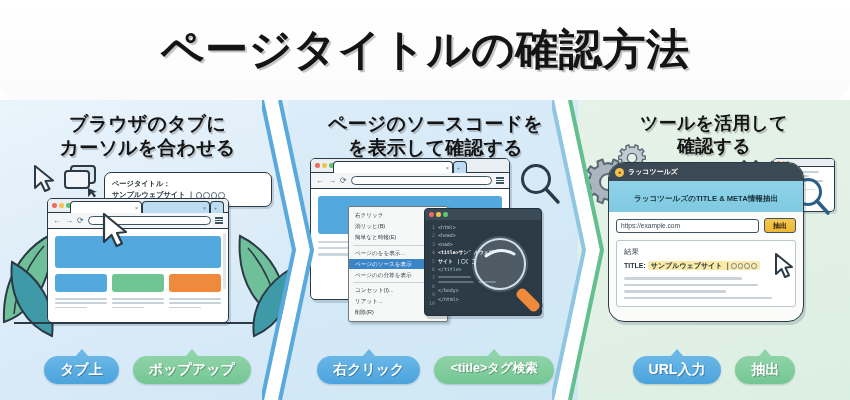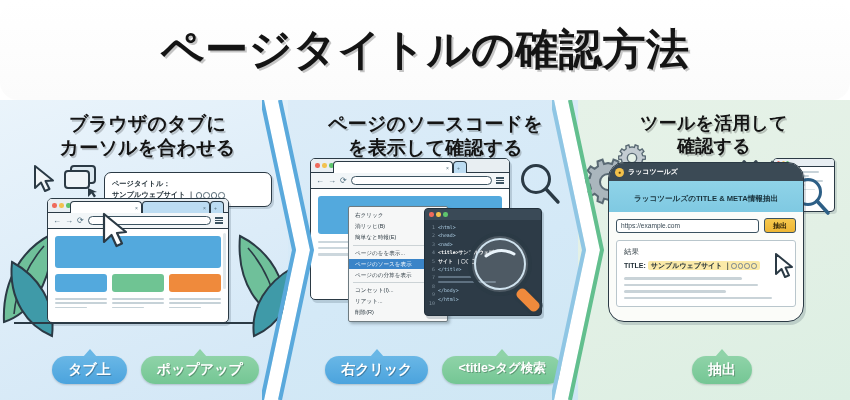--- a/index.html
+++ b/index.html
@@ -39,21 +39,21 @@
   }
   .panel-3 .panel-heading { font-size: 18px; }
 
   
   .divider { position: absolute; top: 0; height: 300px; width: 58px; pointer-events: none; }
   .divider svg { display: block; }
   .div-1 { left: 262px; }
   .div-2 { left: 552px; }
 
   
-  .pill-row { position: absolute; bottom: 16px; left: 8px; width: 100%;
+  .pill-row { position: absolute; bottom: 16px; left: 0; width: 100%;
               display: flex; justify-content: center; gap: 14px; margin-top: 44px; }
   .pill {
     position: relative; border-radius: 16px; padding: 5px 16px 6px;
     font-size: 14px; font-weight: 700; color: #ffffff;
     text-shadow: 1px 1px 0 rgba(0,0,0,0.25);
     white-space: nowrap; line-height: 1.25;
     box-shadow: 0 1px 2px rgba(0,0,0,0.18);
   }
   .pill.blue  { background: linear-gradient(180deg,#69b7e6 0%,#4ba3dd 100%); }
   .pill.green { background: linear-gradient(180deg,#8fd3a8 0%,#74c694 100%); }
@@ -495,20 +495,21 @@
               <i style="width:90%"></i>
           </div>
         </div>
       </div>
 
       <svg class="cursor-svg" style="left:196px; top:152px;" width="22" height="28" viewBox="0 0 22 28">
         <path d="M2 2 L2 22 L7.5 17 L11 25 L15 23.3 L11.5 15.6 L18 15 Z" fill="#ffffff" stroke="#2b3a45" stroke-width="2" stroke-linejoin="round"></path>
       </svg>
 
       <div class="pill-row">
+        <div class="pill blue">URL入力</div>
         <div class="pill green">抽出</div>
       </div>
     </div>
 
     <div class="divider div-1">
       <svg width="58" height="300" viewBox="0 0 58 300">
         <path d="M2 0 L34 150 L2 300 L16 300 L48 150 L16 0 Z" fill="#ffffff"></path>
         <path d="M0 0 L32 150 L0 300" fill="none" stroke="#5aa9dc" stroke-width="4"></path>
         <path d="M18 0 L50 150 L18 300" fill="none" stroke="#5aa9dc" stroke-width="4"></path>
       </svg>

